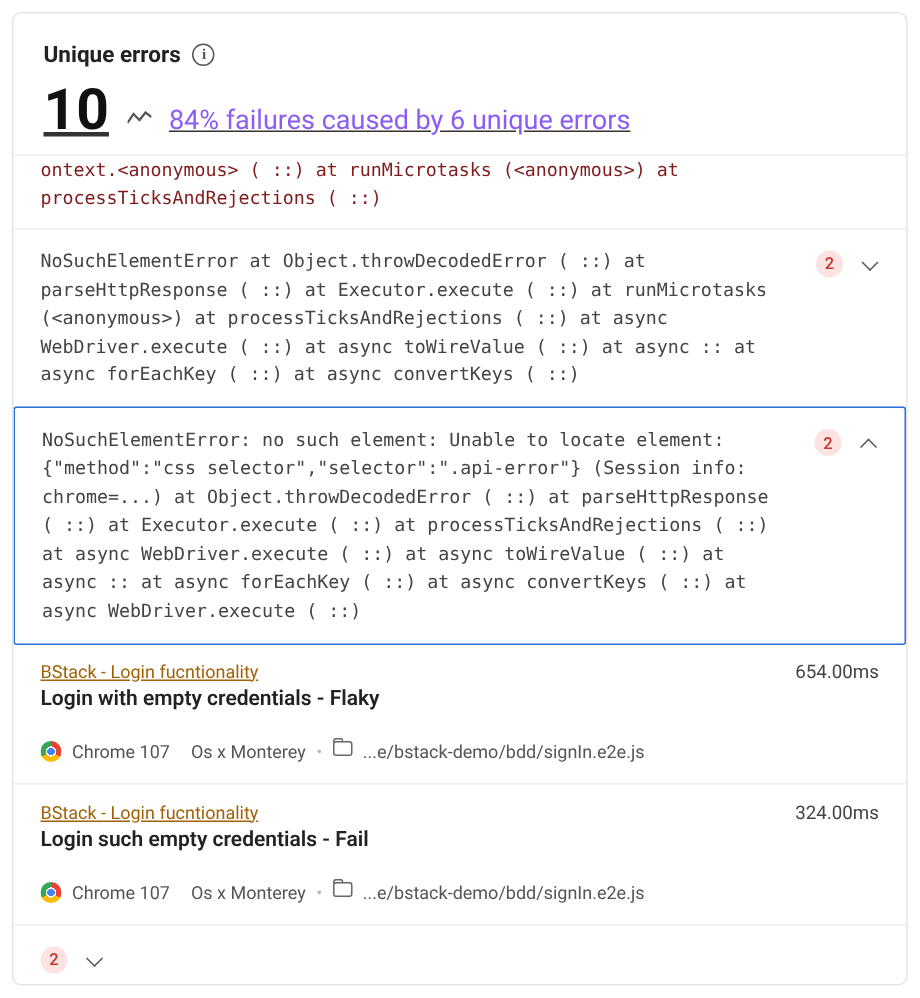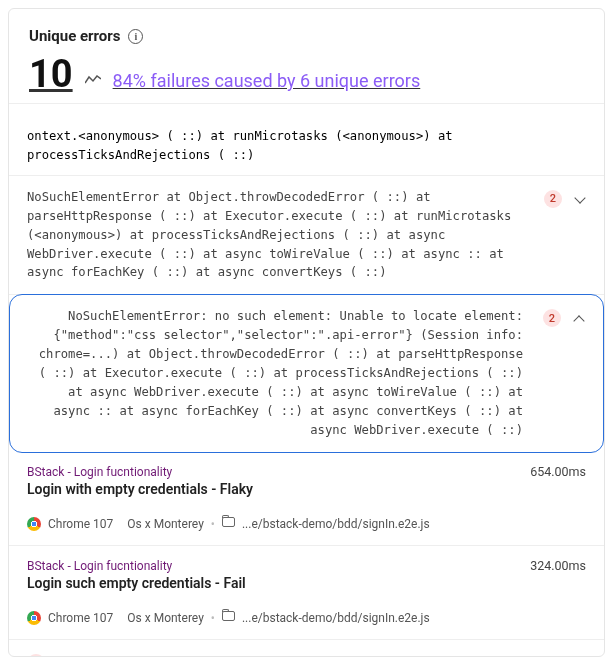--- a/index.html
+++ b/index.html
@@ -75,23 +75,22 @@
   }
   .error-block {
     border-bottom: 1px solid #eee;
     padding: 12px 18px;
     display: flex;
     align-items: flex-start;
     gap: 20px;
   }
   .error-block.selected {
     border: 1.5px solid #2a6fdb;
-    border-radius: 13px;
+    border-radius: 2px;
     margin: -1px 0;
-    text-align: right;
   }
   .error-text {
     flex: 1;
     font-family: ui-monospace, Menlo, Consolas, monospace;
     font-size: 12.2px;
     color: #444;
     line-height: 1.55;
     word-break: break-word;
   }
   .err-right {
@@ -135,21 +134,22 @@
     border-bottom: 1px solid #eee;
     padding: 12px 18px 14px 18px;
   }
   .detail-row1 {
     display: flex;
     justify-content: space-between;
     align-items: baseline;
   }
   .suite-name {
     font-size: 12px;
-    color: #701a75;
+    color: #a16207;
+    text-decoration: underline;
   }
   .duration {
     font-size: 12.5px;
     color: #444;
   }
   .test-name {
     font-size: 14px;
     font-weight: 600;
     color: #222;
     margin-top: 2px;
@@ -189,24 +189,23 @@
     top: -3px; left: -1px;
     width: 5px; height: 2px;
     border: 1.2px solid #666;
     border-bottom: none;
     border-radius: 2px 2px 0 0;
   }
   .truncated-first {
     padding: 0 18px 10px 18px;
     font-family: ui-monospace, Menlo, Consolas, monospace;
     font-size: 12.2px;
-    color: #000000;
+    color: #7f1d1d;
     line-height: 1.55;
     border-bottom: 1px solid #eee;
-    margin-top: 23px;
   }
 </style>
 </head>
 <body>
 
 <div class="panel">
 
   <div class="header">
     <div class="title-row">
       <span class="title">Unique errors</span>

